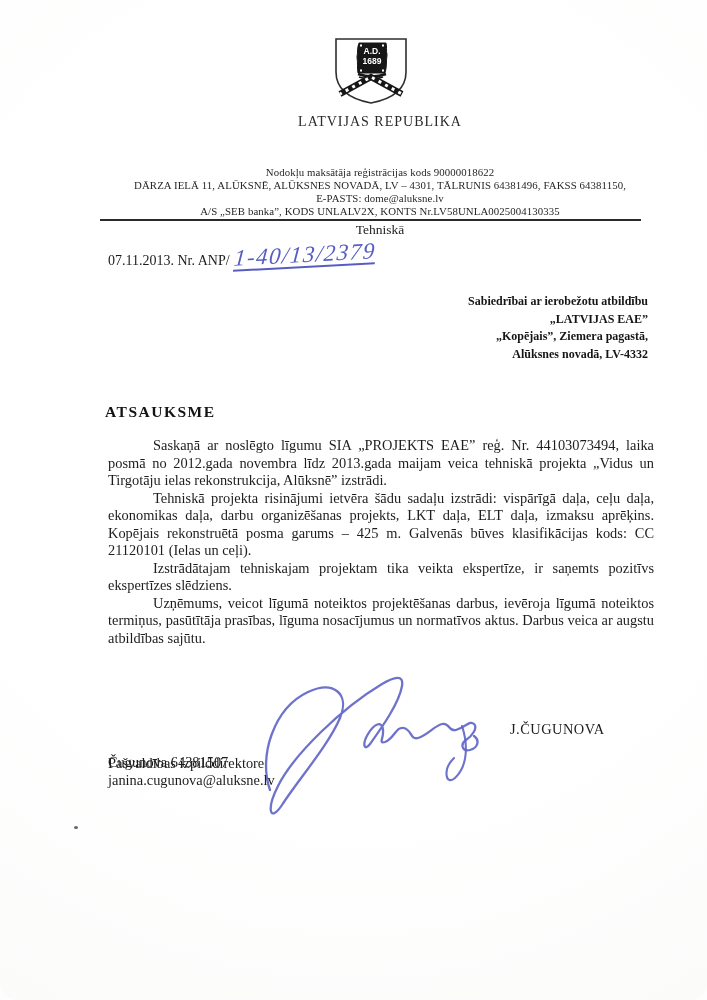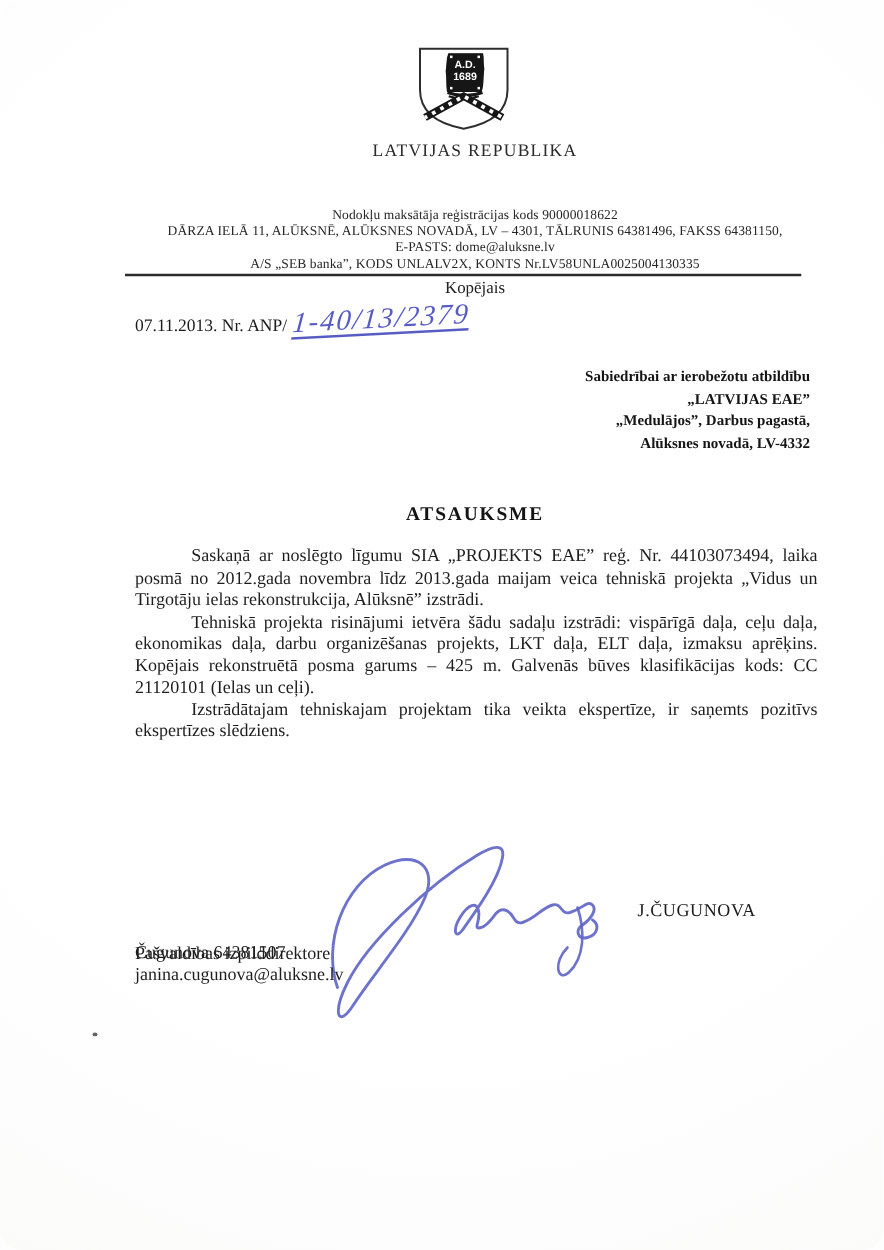--- a/index.html
+++ b/index.html
@@ -60,21 +60,21 @@
   .recipient {
     position: absolute; right: 59px; top: 293px;
     text-align: right; font-weight: bold; font-size: 12px; line-height: 17.5px;
     color: #151515;
     margin-left: 19px;
   }
 
   
   .doc-title {
     position: absolute; left: 105px; top: 403px; width: 550px;
-    text-align: center; font-weight: bold; font-size: 15.5px; letter-spacing: 1.5px;
+    font-weight: bold; font-size: 15.5px; letter-spacing: 1.5px;
     color: #141414;
   }
 
   
   .body-text {
     position: absolute; left: 108px; top: 437px; width: 546px;
     font-size: 14.4px; line-height: 17.5px; color: #1d1d1d;
     text-align: justify;
   }
   .body-text p { text-indent: 45px; text-align: justify; text-align-last: left; }
@@ -116,39 +116,40 @@
   </svg>
 
   <div class="country">LATVIJAS REPUBLIKA</div>
 
   <div class="lh-line lh-reg">Nodokļu maksātāja reģistrācijas kods 90000018622</div>
   <div class="lh-line lh-addr">DĀRZA IELĀ 11, ALŪKSNĒ, ALŪKSNES NOVADĀ, LV – 4301, TĀLRUNIS 64381496, FAKSS 64381150,</div>
   <div class="lh-line lh-mail">E-PASTS: dome@aluksne.lv</div>
   <div class="lh-line lh-bank">A/S „SEB banka”, KODS UNLALV2X, KONTS Nr.LV58UNLA0025004130335</div>
 
   <div class="rule"></div>
-  <div class="place">Kopējais</div>
+  <div class="place">Tehniskā</div>
 
   <div class="dateline">
     <span>07.11.2013. Nr. ANP/</span><span class="handwritten-ref">1-40/13/2379</span>
   </div>
 
   <div class="recipient">
     <div>Sabiedrībai ar ierobežotu atbildību</div>
     <div>„LATVIJAS EAE”</div>
-    <div>„Medulājos”, Darbus pagastā,</div>
+    <div>„Kopējais”, Ziemera pagastā,</div>
     <div>Alūksnes novadā, LV-4332</div>
   </div>
 
   <div class="doc-title">ATSAUKSME</div>
 
   <div class="body-text">
     <p>Saskaņā ar noslēgto līgumu SIA „PROJEKTS EAE” reģ. Nr. 44103073494, laika posmā no 2012.gada novembra līdz 2013.gada maijam veica tehniskā projekta „Vidus un Tirgotāju ielas rekonstrukcija, Alūksnē” izstrādi.</p>
     <p>Tehniskā projekta risinājumi ietvēra šādu sadaļu izstrādi: vispārīgā daļa, ceļu daļa, ekonomikas daļa, darbu organizēšanas projekts, LKT daļa, ELT daļa, izmaksu aprēķins. Kopējais rekonstruētā posma garums – 425 m. Galvenās būves klasifikācijas kods: CC 21120101 (Ielas un ceļi).</p>
     <p>Izstrādātajam tehniskajam projektam tika veikta ekspertīze, ir saņemts pozitīvs ekspertīzes slēdziens.</p>
+    <p>Uzņēmums, veicot līgumā noteiktos projektēšanas darbus, ievēroja līgumā noteiktos termiņus, pasūtītāja prasības, līguma nosacījumus un normatīvos aktus. Darbus veica ar augstu atbildības sajūtu.</p>
   </div>
 
   <svg class="sig-scribble" viewBox="0 0 270 170" xmlns="http://www.w3.org/2000/svg">
     <path d="M48,130 C36,96 52,48 86,32 C112,20 128,34 118,58 C106,86 76,120 60,145
              C48,163 44,150 56,126 C72,94 120,48 160,24 C172,17 182,14 180,26
              C177,44 158,70 148,84 C142,92 140,84 146,74 C152,64 160,60 161,70
              C162,78 156,84 163,82 C172,79 174,66 182,68 C190,70 188,80 196,78
              C206,75 212,66 220,64 C228,62 226,72 234,70 C244,67 248,60 252,64
              C256,68 250,76 244,80 C238,84 240,92 248,90 C256,88 258,80 252,76" fill="none" stroke="#6166c7" stroke-width="2.3" stroke-linecap="round" stroke-linejoin="round" opacity="0.92"></path>
     <path d="M240,66 C246,84 246,106 233,118 C224,126 220,110 232,98" fill="none" stroke="#6166c7" stroke-width="2.1" stroke-linecap="round" opacity="0.92"></path>

